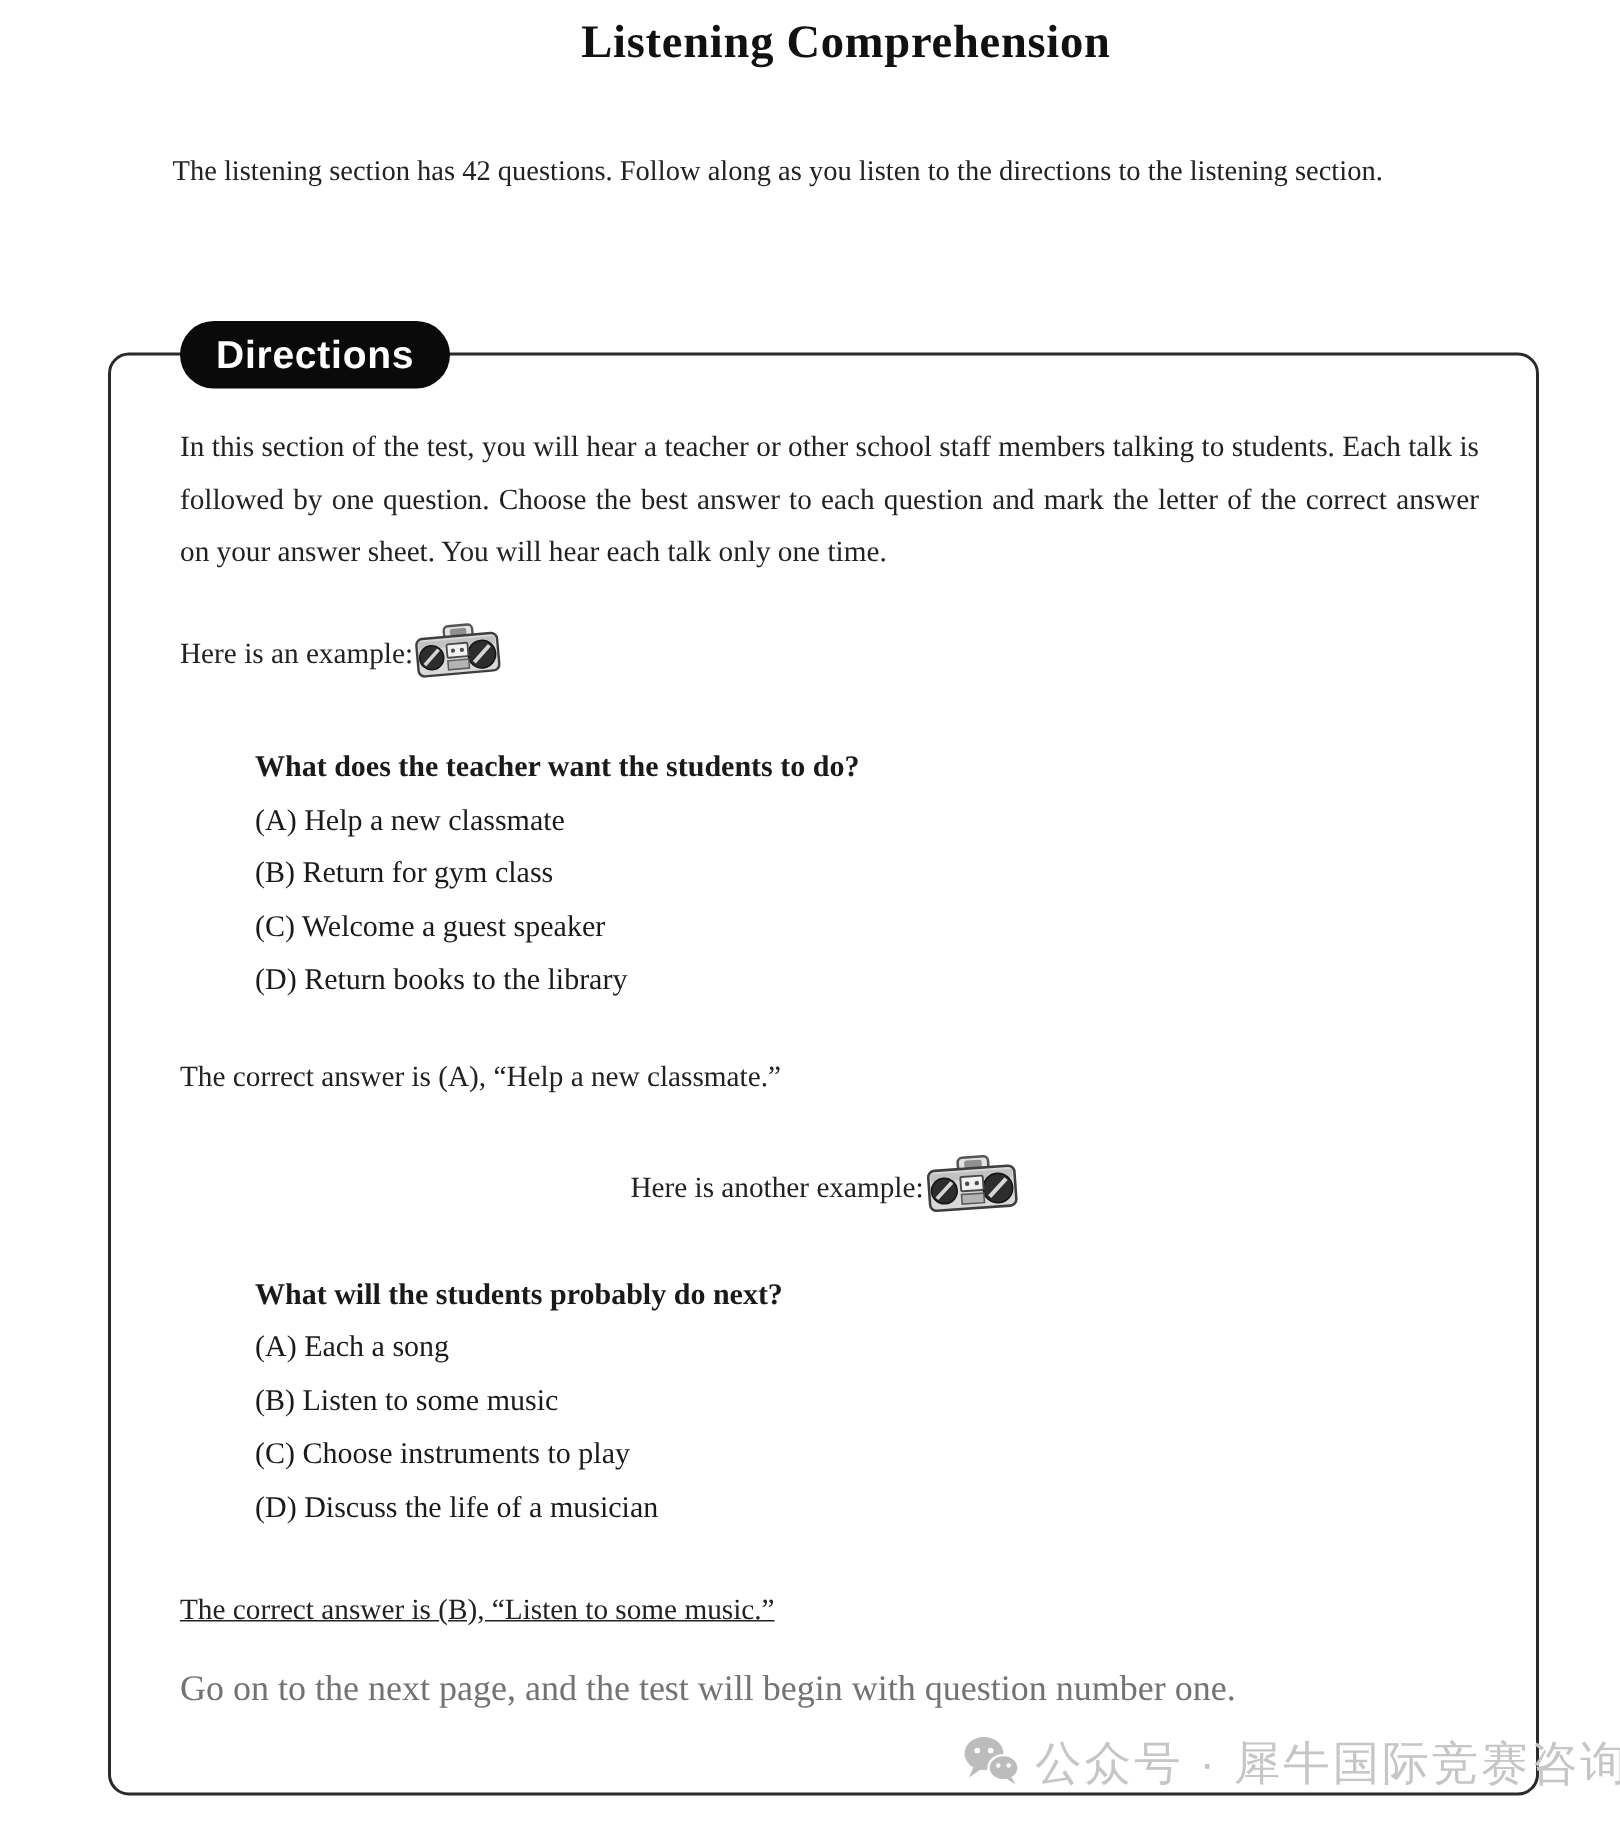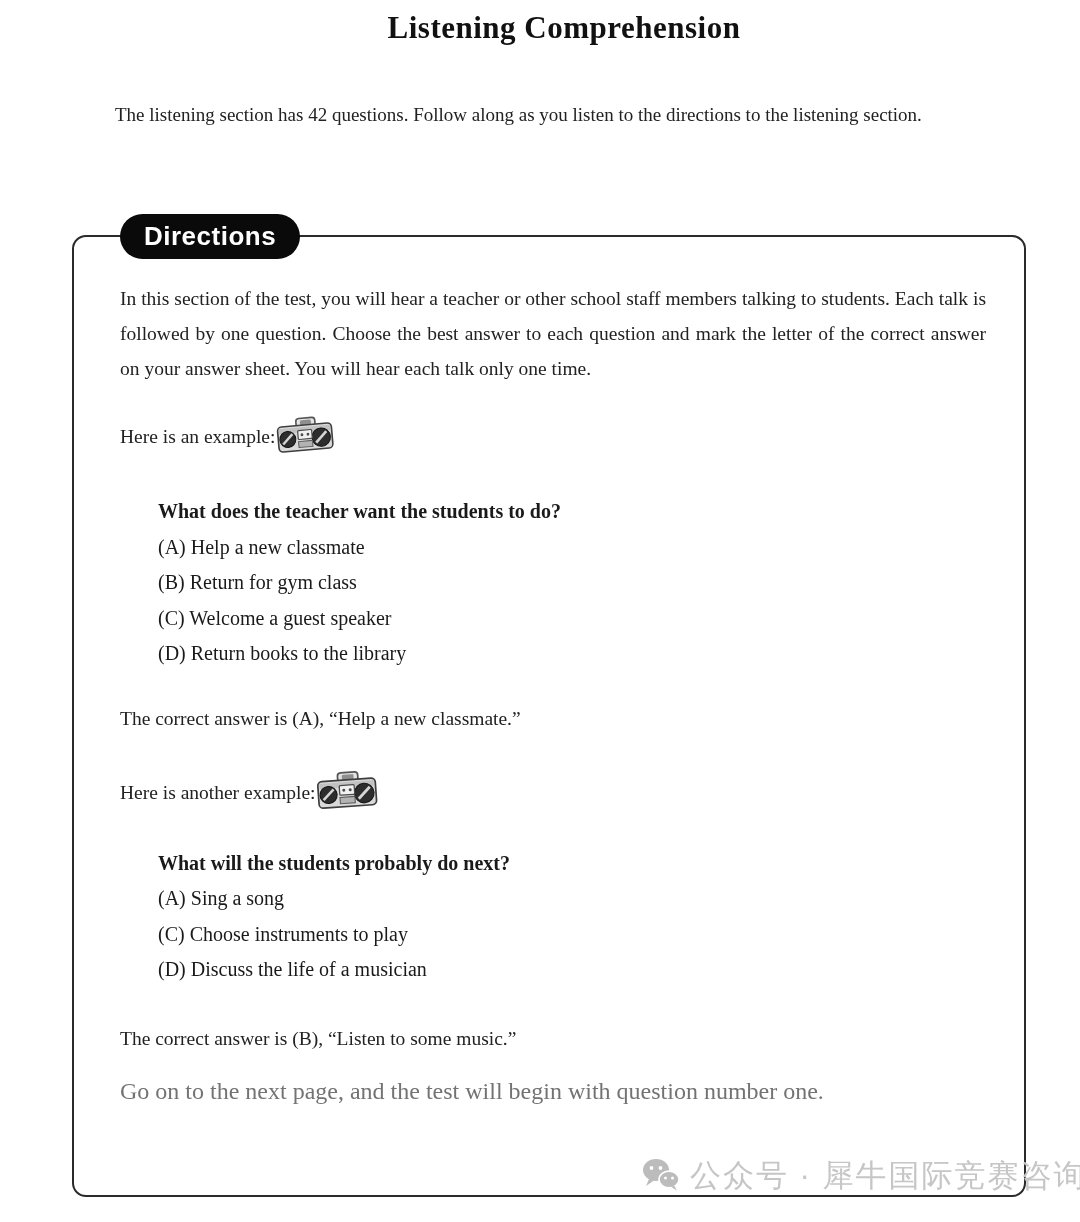--- a/index.html
+++ b/index.html
@@ -70,35 +70,35 @@
   }
   .example-line {
     margin-top: 30px;
     height: 42px;
     display: flex;
     align-items: center;
     font-size: 19.5px;
     color: #222;
   }
   .qblock {
-    margin-left: 38px;
+    margin-left: 50px;
     line-height: 35.5px;
     font-size: 20px;
     color: #1a1a1a;
   }
   .qblock-1 { margin-top: 36px; }
   .qblock-2 { margin-top: 32px; }
   .question { font-weight: bold; }
   .answer-line {
     font-size: 19.5px;
     color: #222;
   }
   .answer-1 { margin-top: 36px; }
-  .answer-2 { margin-top: 40px; }
-  .example-2 { margin-top: 42px; }
+  .answer-2 { margin-top: 40px; text-decoration: underline; }
+  .example-2 { margin-top: 42px; justify-content: center; }
   .go-on {
     margin-top: 28px;
     font-size: 24px;
     color: #737373;
   }
   .boombox {
     display: inline-block;
     flex: 0 0 auto;
   }
   .watermark {
@@ -184,21 +184,22 @@
               <circle cx="27" cy="19.5" r="1.4" fill="#4a4a4a"></circle>
               <circle cx="33" cy="19.5" r="1.4" fill="#4a4a4a"></circle>
               <rect x="23" y="26" width="14" height="6" fill="#b3b3b3" stroke="#5a5a5a" stroke-width="1"></rect>
             </g>
           </svg>
         </span>
       </div>
 
       <div class="qblock qblock-2">
         <div class="question">What will the students probably do next?</div>
-        <div class="option">(A) Sing a song</div>
+        <div class="option">(A) Each a song</div>
+        <div class="option">(B) Listen to some music</div>
         <div class="option">(C) Choose instruments to play</div>
         <div class="option">(D) Discuss the life of a musician</div>
       </div>
 
       <div class="answer-line answer-2">The correct answer is (B), “Listen to some music.”</div>
 
       <div class="go-on">Go on to the next page, and the test will begin with question number one.</div>
 
     </div>
   </div>

